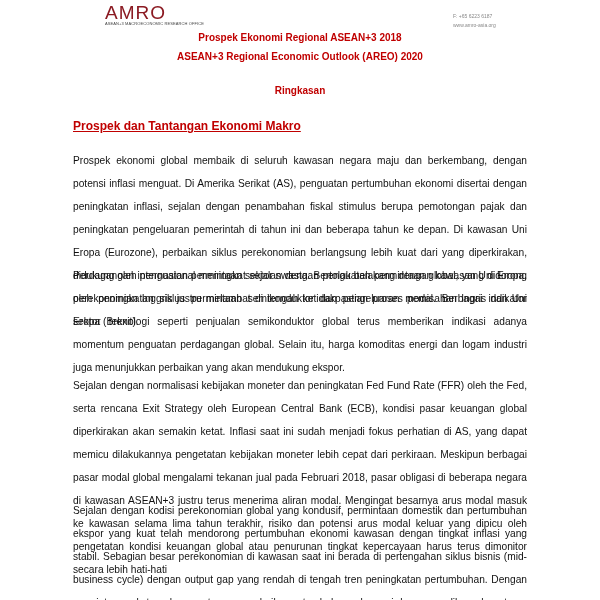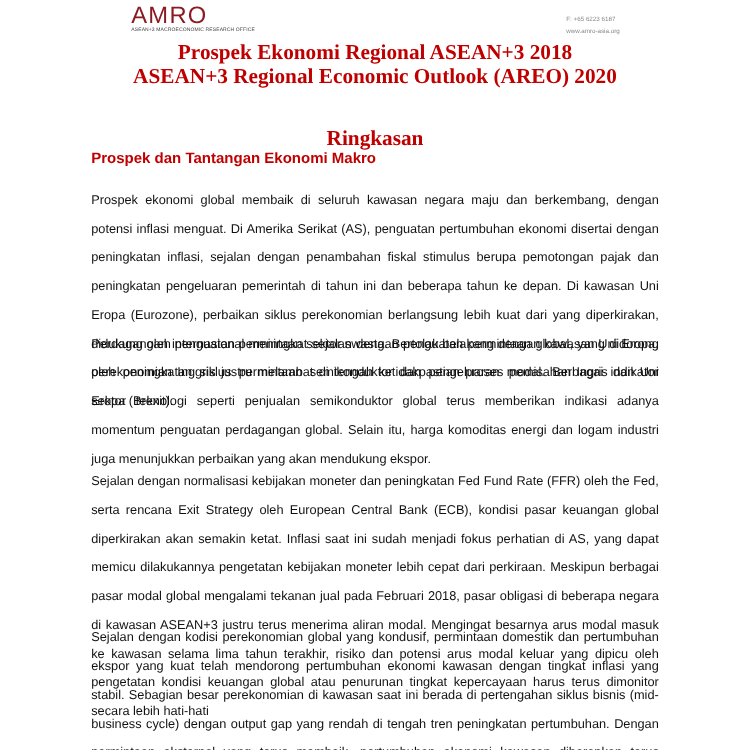--- a/index.html
+++ b/index.html
@@ -2,25 +2,25 @@
 <html><head>
 <meta charset="utf-8">
 <style>
   html, body { margin: 0; padding: 0; background: #ffffff; }
   body { width: 600px; height: 600px; overflow: hidden; position: relative; font-family: "Liberation Sans", sans-serif; }
   .header { position: absolute; top: 12px; left: 0; width: 537px; height: 20px; }
   .logo-mark { position: absolute; left: 105px; top: -9px; font-family: "Liberation Sans", sans-serif; font-size: 19px; color: #8b1a22; letter-spacing: 1px; line-height: 19px; }
   .logo-sub { position: absolute; left: 105px; top: 9px; font-size: 4px; color: #444; letter-spacing: 0.1px; white-space: nowrap; }
   .contact { position: absolute; left: 453px; top: 0px; font-size: 5px; color: #888; line-height: 9px; }
   .contact div { white-space: nowrap; }
-  .title { position: absolute; left: 0; width: 600px; text-align: center; color: #c00000; font-weight: bold; font-size: 17px; white-space: nowrap; font-family: Liberation Serif, serif; }
+  .title { position: absolute; left: 0; width: 600px; text-align: center; color: #c00000; font-weight: bold; font-size: 10px; white-space: nowrap; }
   .t1 { top: 32px; }
   .t2 { top: 51px; }
-  .t3 { top: 85px; margin-top: 16px; }
-  .section-heading { position: absolute; left: 73px; top: 119px; color: #c00000; font-weight: bold; font-size: 12px; white-space: nowrap; }
+  .t3 { top: 85px; }
+  .section-heading { position: absolute; left: 73px; top: 119px; color: #c00000; font-weight: bold; font-size: 12px; white-space: nowrap; text-decoration: underline; }
   .para { position: absolute; left: 73px; width: 454px; font-size: 10.2px; line-height: 23px; color: #111; text-align: justify; }
   .p1 { top: 149px; }
   .p2 { top: 264px; }
   .p3 { top: 374px; }
   .p4 { top: 499px; }
 </style>
 </head>
 <body>
 
 <div class="header">

